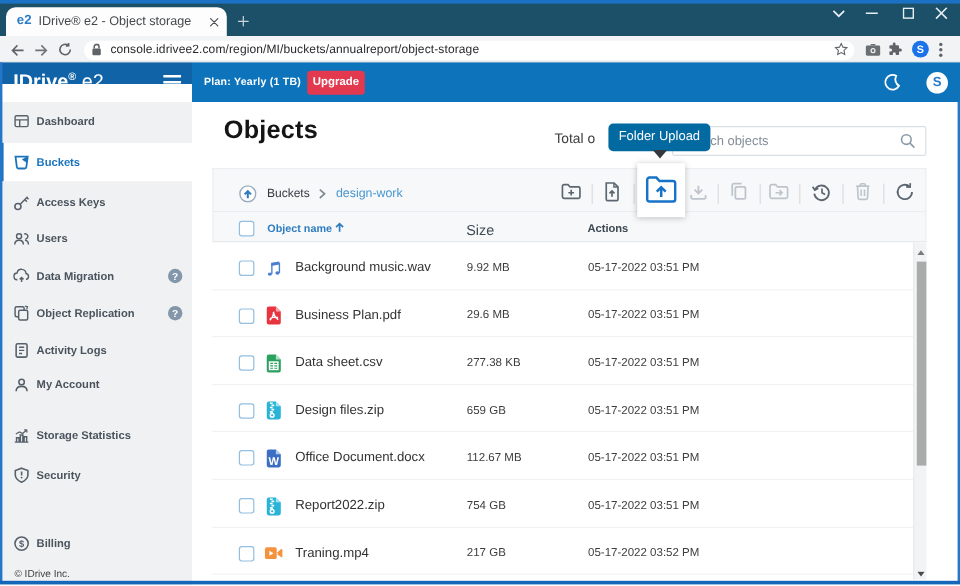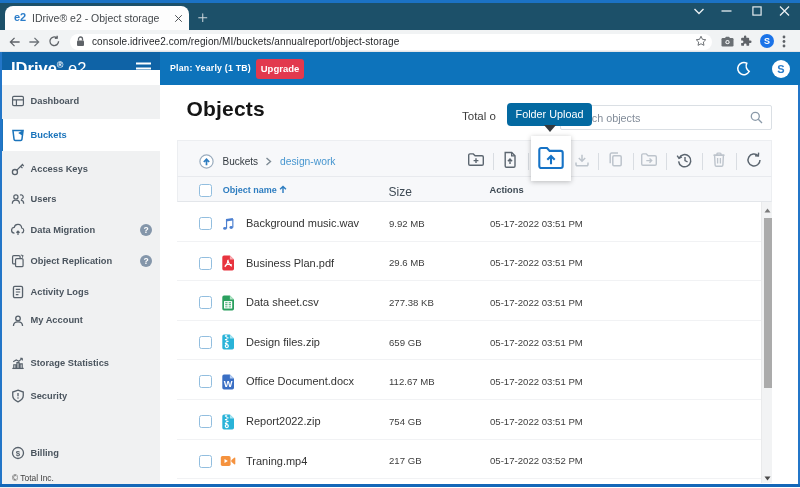--- a/index.html
+++ b/index.html
@@ -241,21 +241,21 @@
 
 
   <div class="abs sitem" style="top:353px;">
     <svg class="abs sicon" viewBox="0 0 16 16">
         <circle cx="8" cy="8" r="6.3" fill="none" stroke="#57616b" stroke-width="1.5"></circle>
         <text x="8" y="11.2" font-size="9" font-weight="bold" fill="#57616b" text-anchor="middle" font-family="Liberation Sans">$</text>
       </svg>
     <div class="abs stext">Billing</div>
   </div>
 
-  <div class="abs" id="copyright">© Total Inc.</div>
+  <div class="abs" id="copyright">© IDrive Inc.</div>
 </div>
 
 <div class="abs" id="content">
   <div class="abs" id="objects-h">Objects</div>
   <div class="abs" id="totaltext">Total o</div>
   <div class="abs" id="searchbox"></div>
   <div class="abs" id="searchph">Search objects</div>
   <svg class="abs" style="left:590px;top:26px;width:13px;height:13px;" viewBox="0 0 13 13">
       <circle cx="5.3" cy="5.3" r="4" fill="none" stroke="#8a99a8" stroke-width="1.3"></circle>
       <path d="M8.3 8.3 L12 12" stroke="#8a99a8" stroke-width="1.3"></path>

